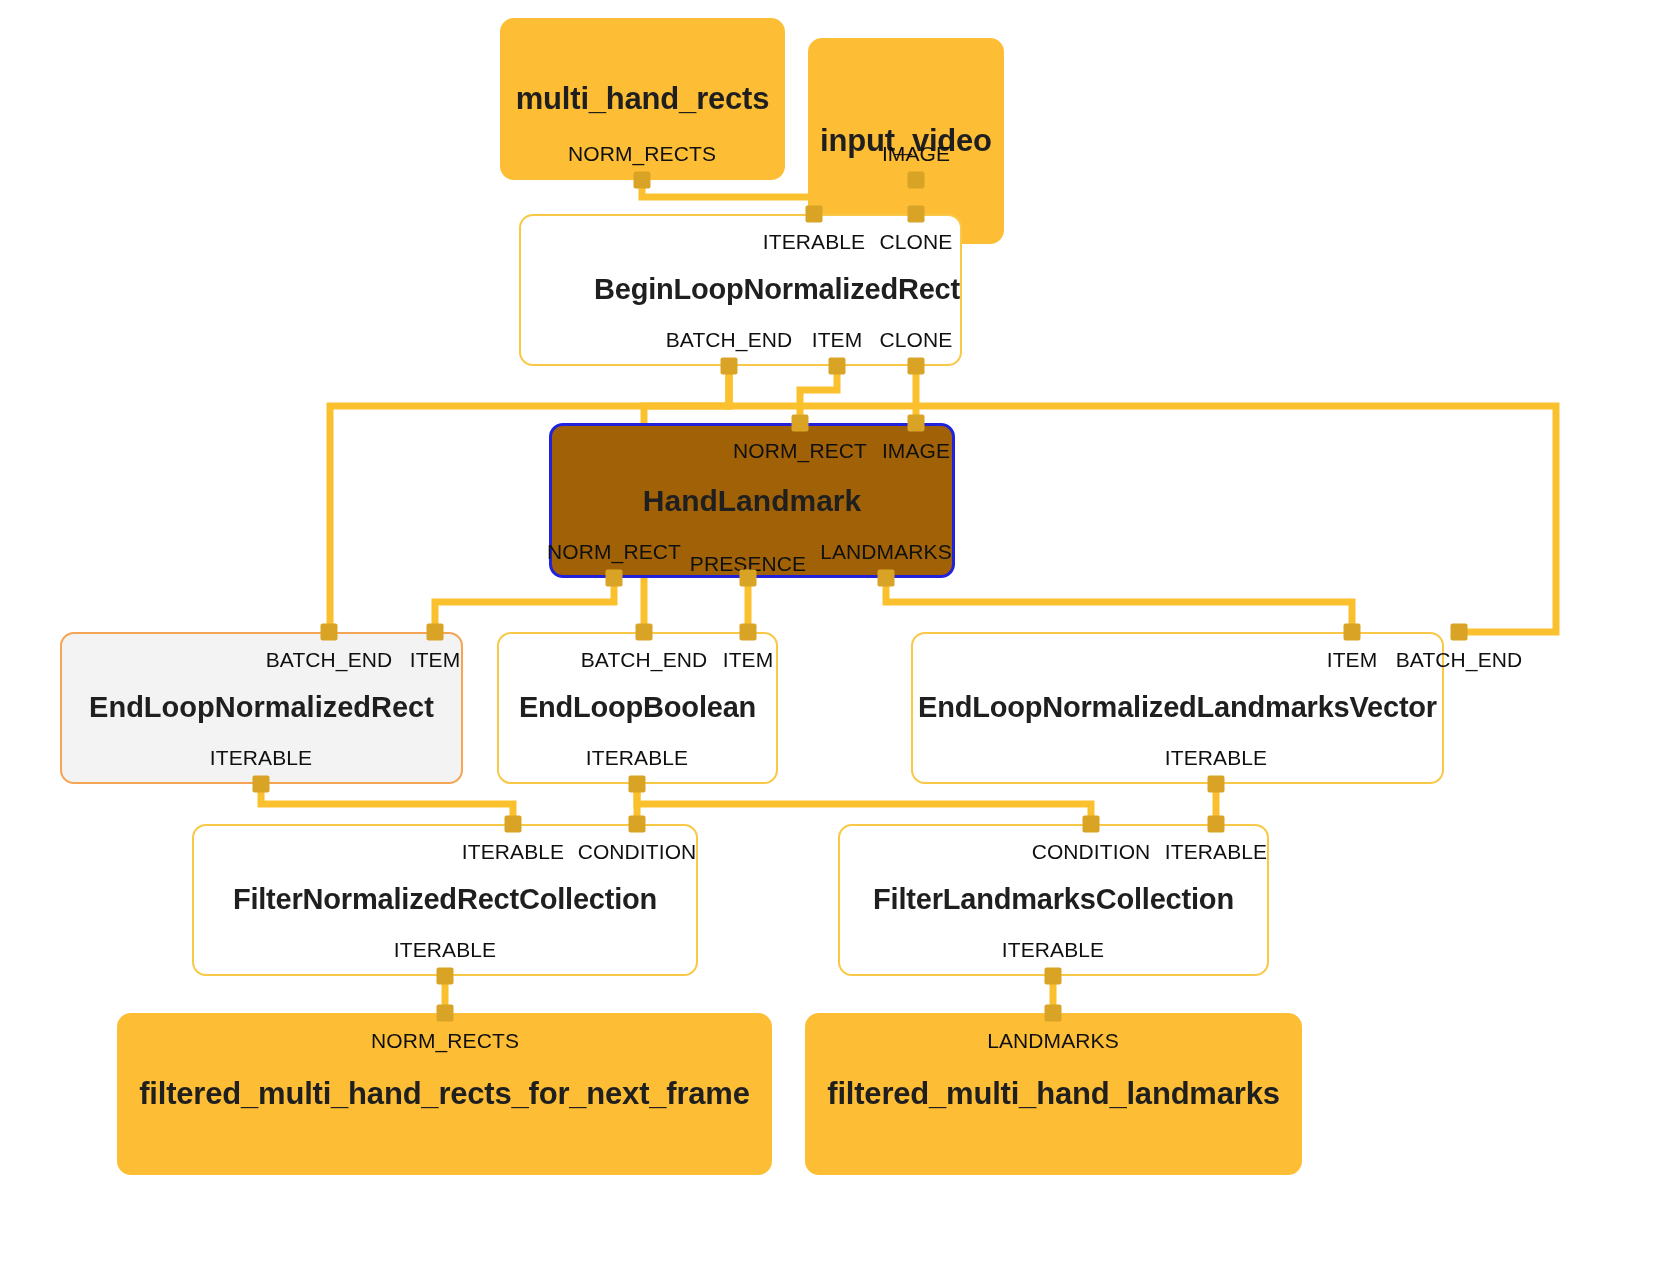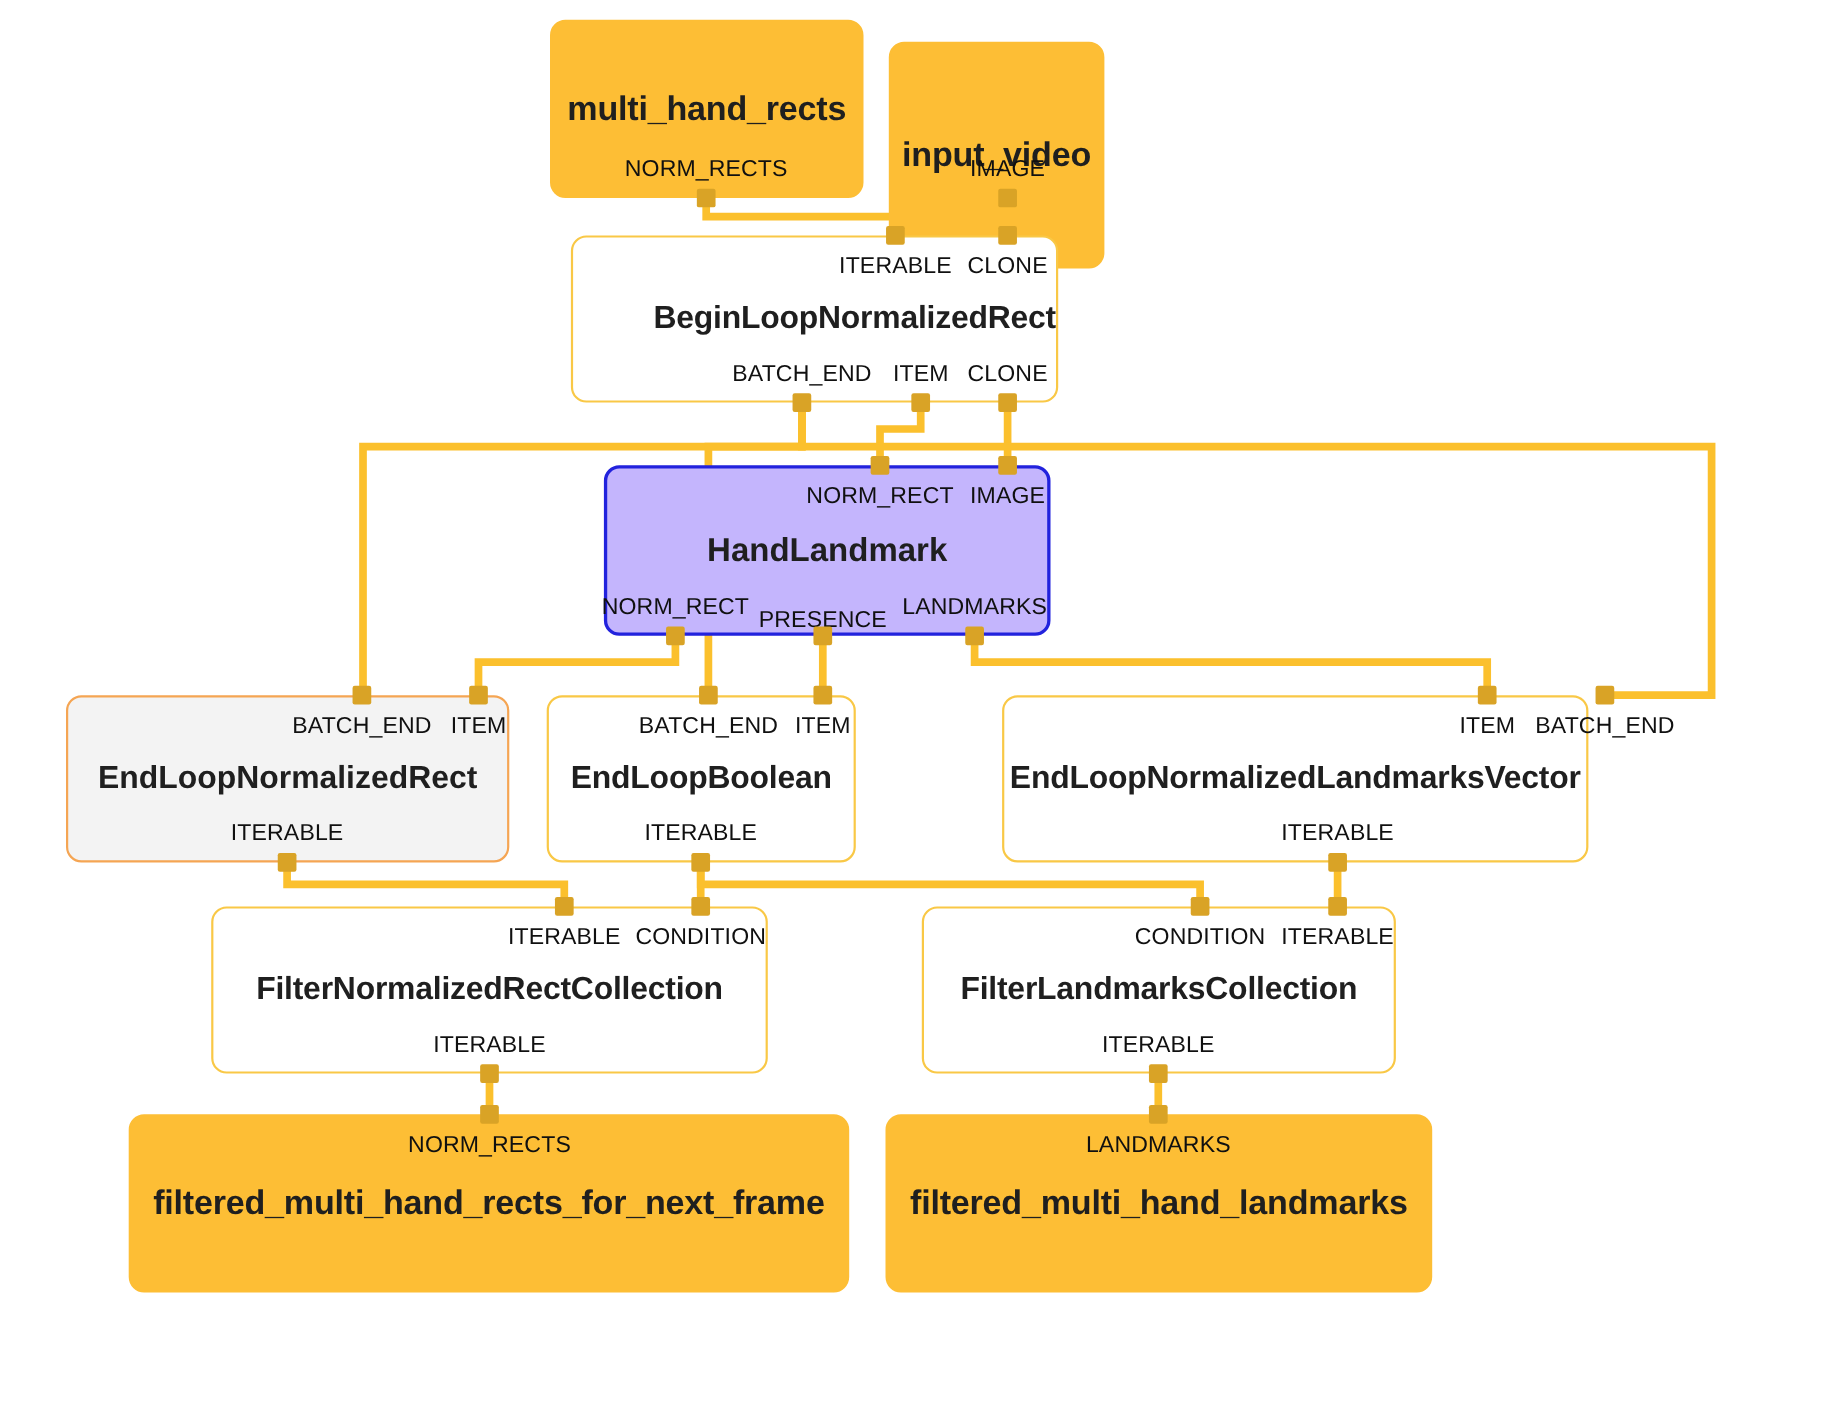--- a/index.html
+++ b/index.html
@@ -50,21 +50,21 @@
   .node.calc {
     background: #ffffff;
     border: 2.5px solid #F9C846;
   }
   .node.calc .title {
     font-size: 29px;
     letter-spacing: -0.2px;
   }
   
   .node.selected {
-    background: #c4b5fd;
+    background: #a16207;
     border: 3px solid #2222DD;
   }
   .node.selected .title {
     font-size: 30px;
   }
   
   .node.hovered {
     background: #F3F3F3;
     border: 2.5px solid #F5A553;
   }

